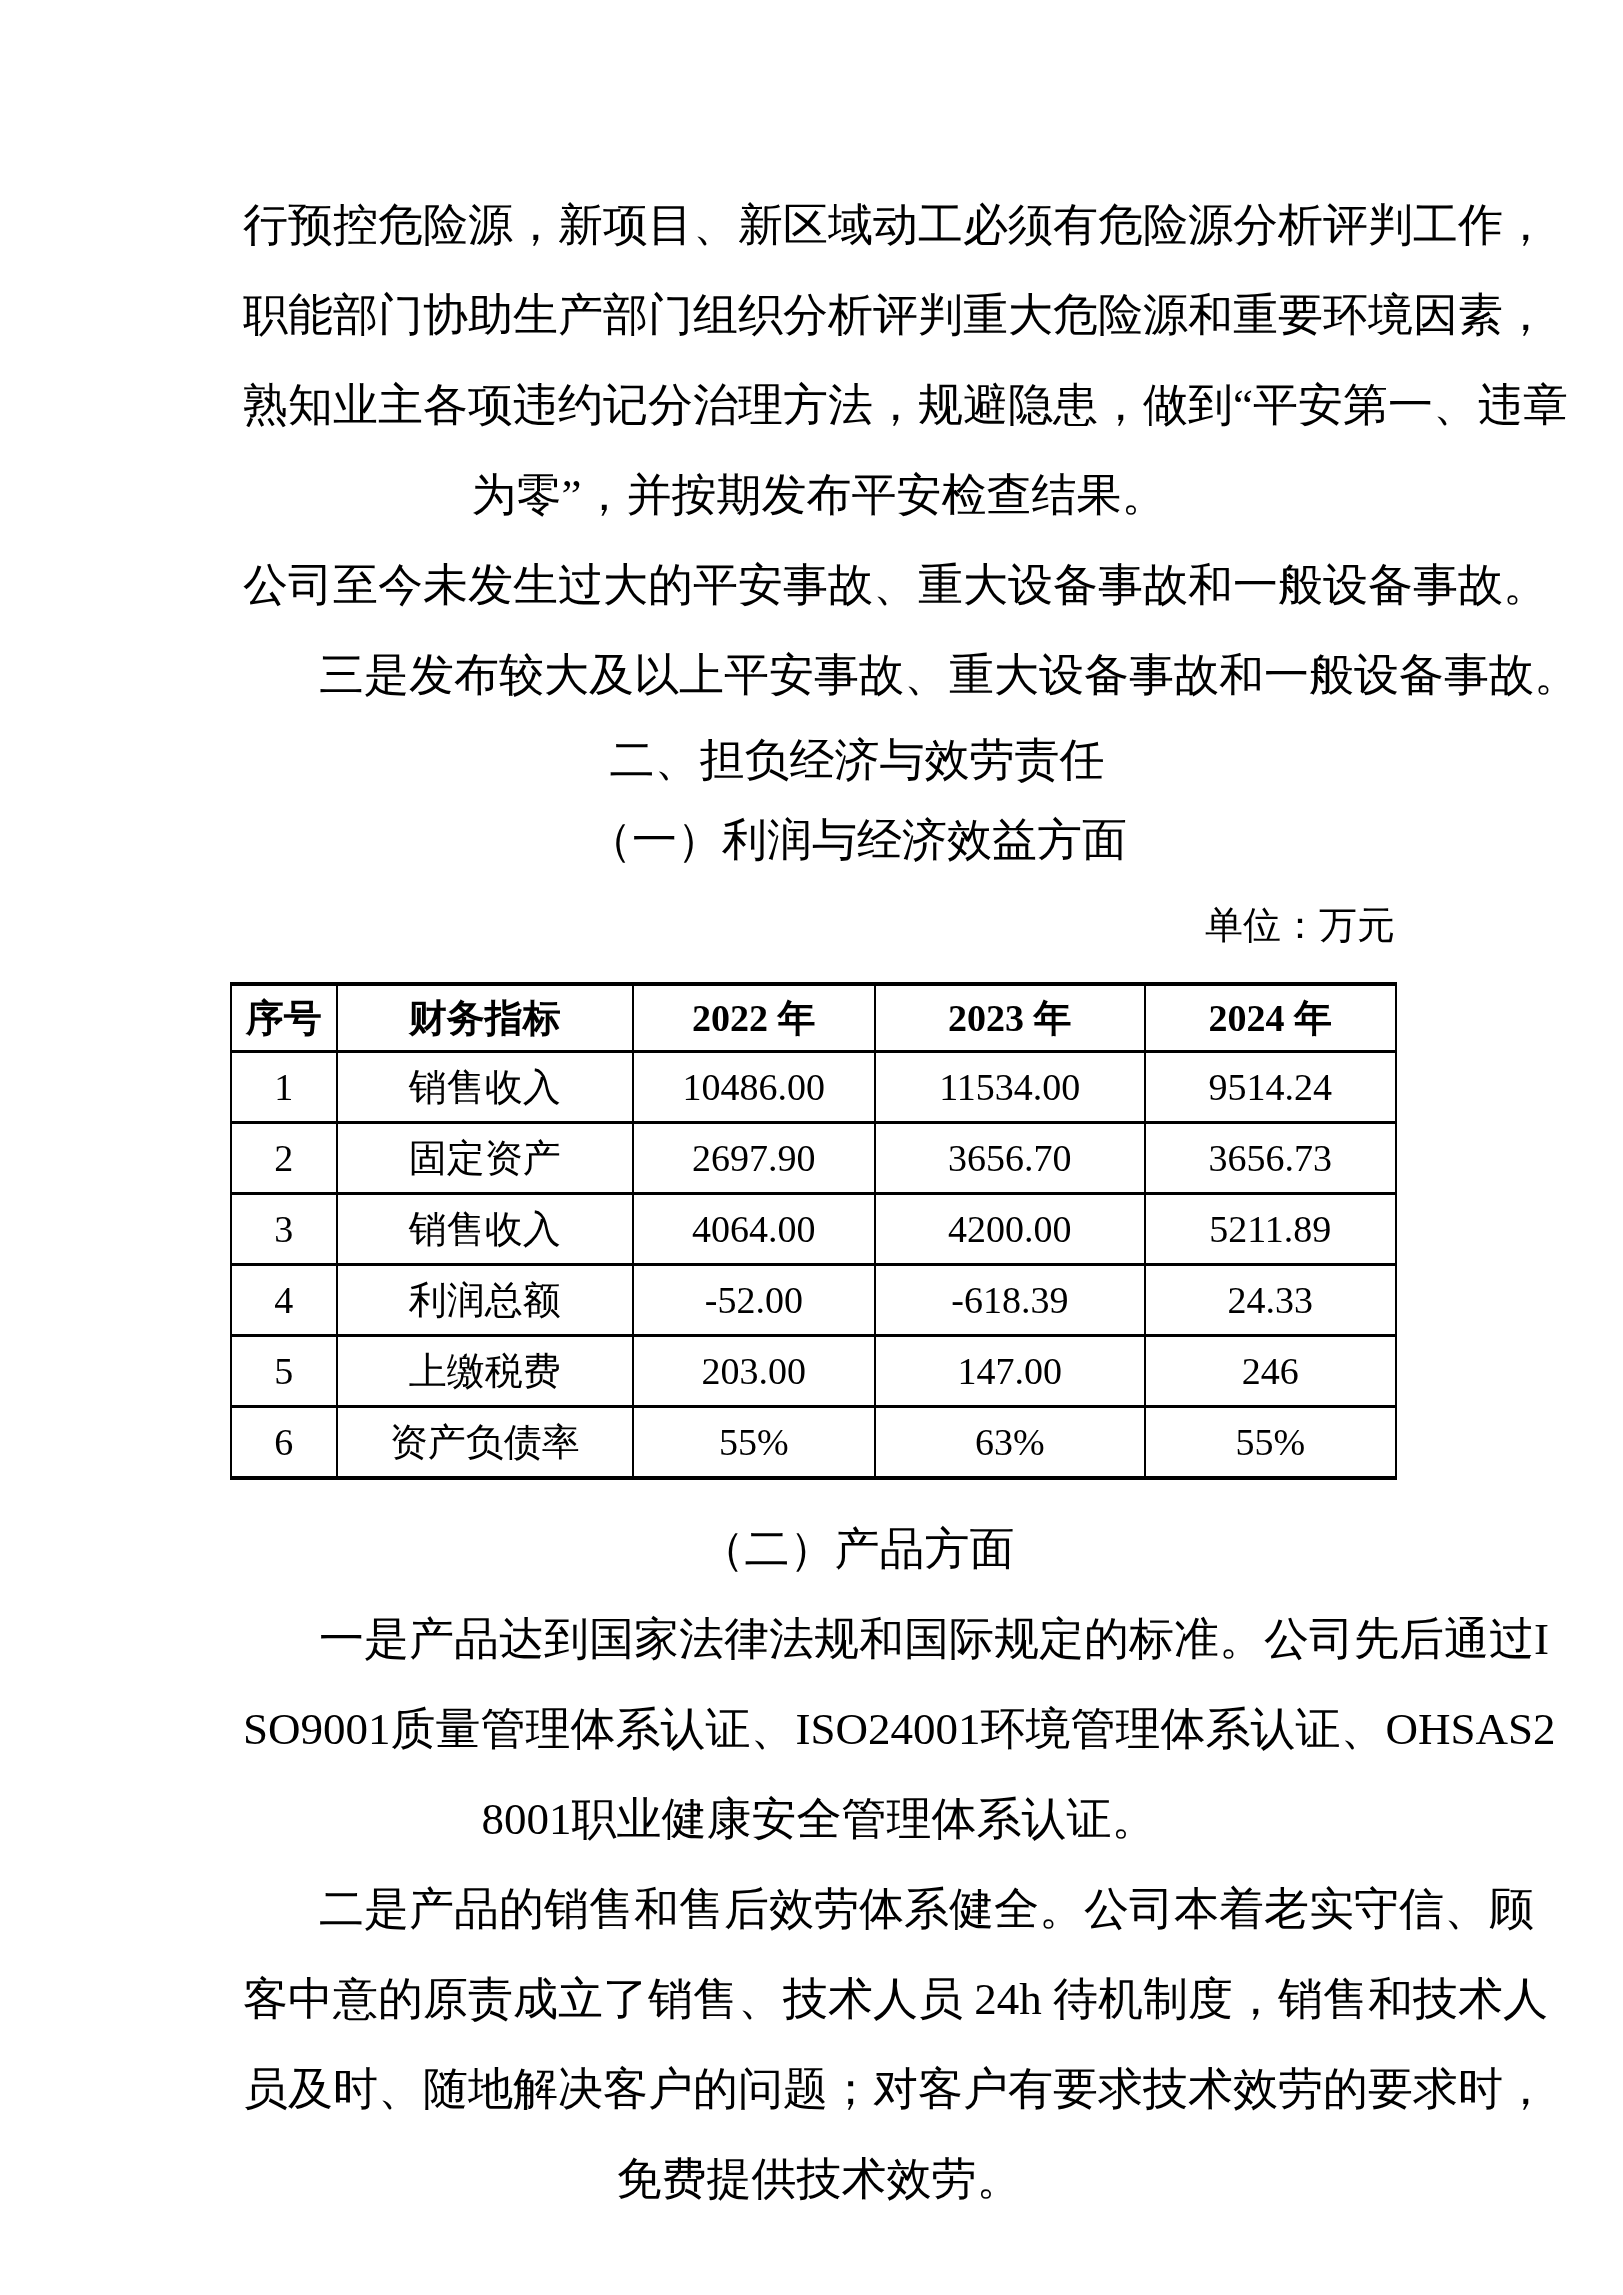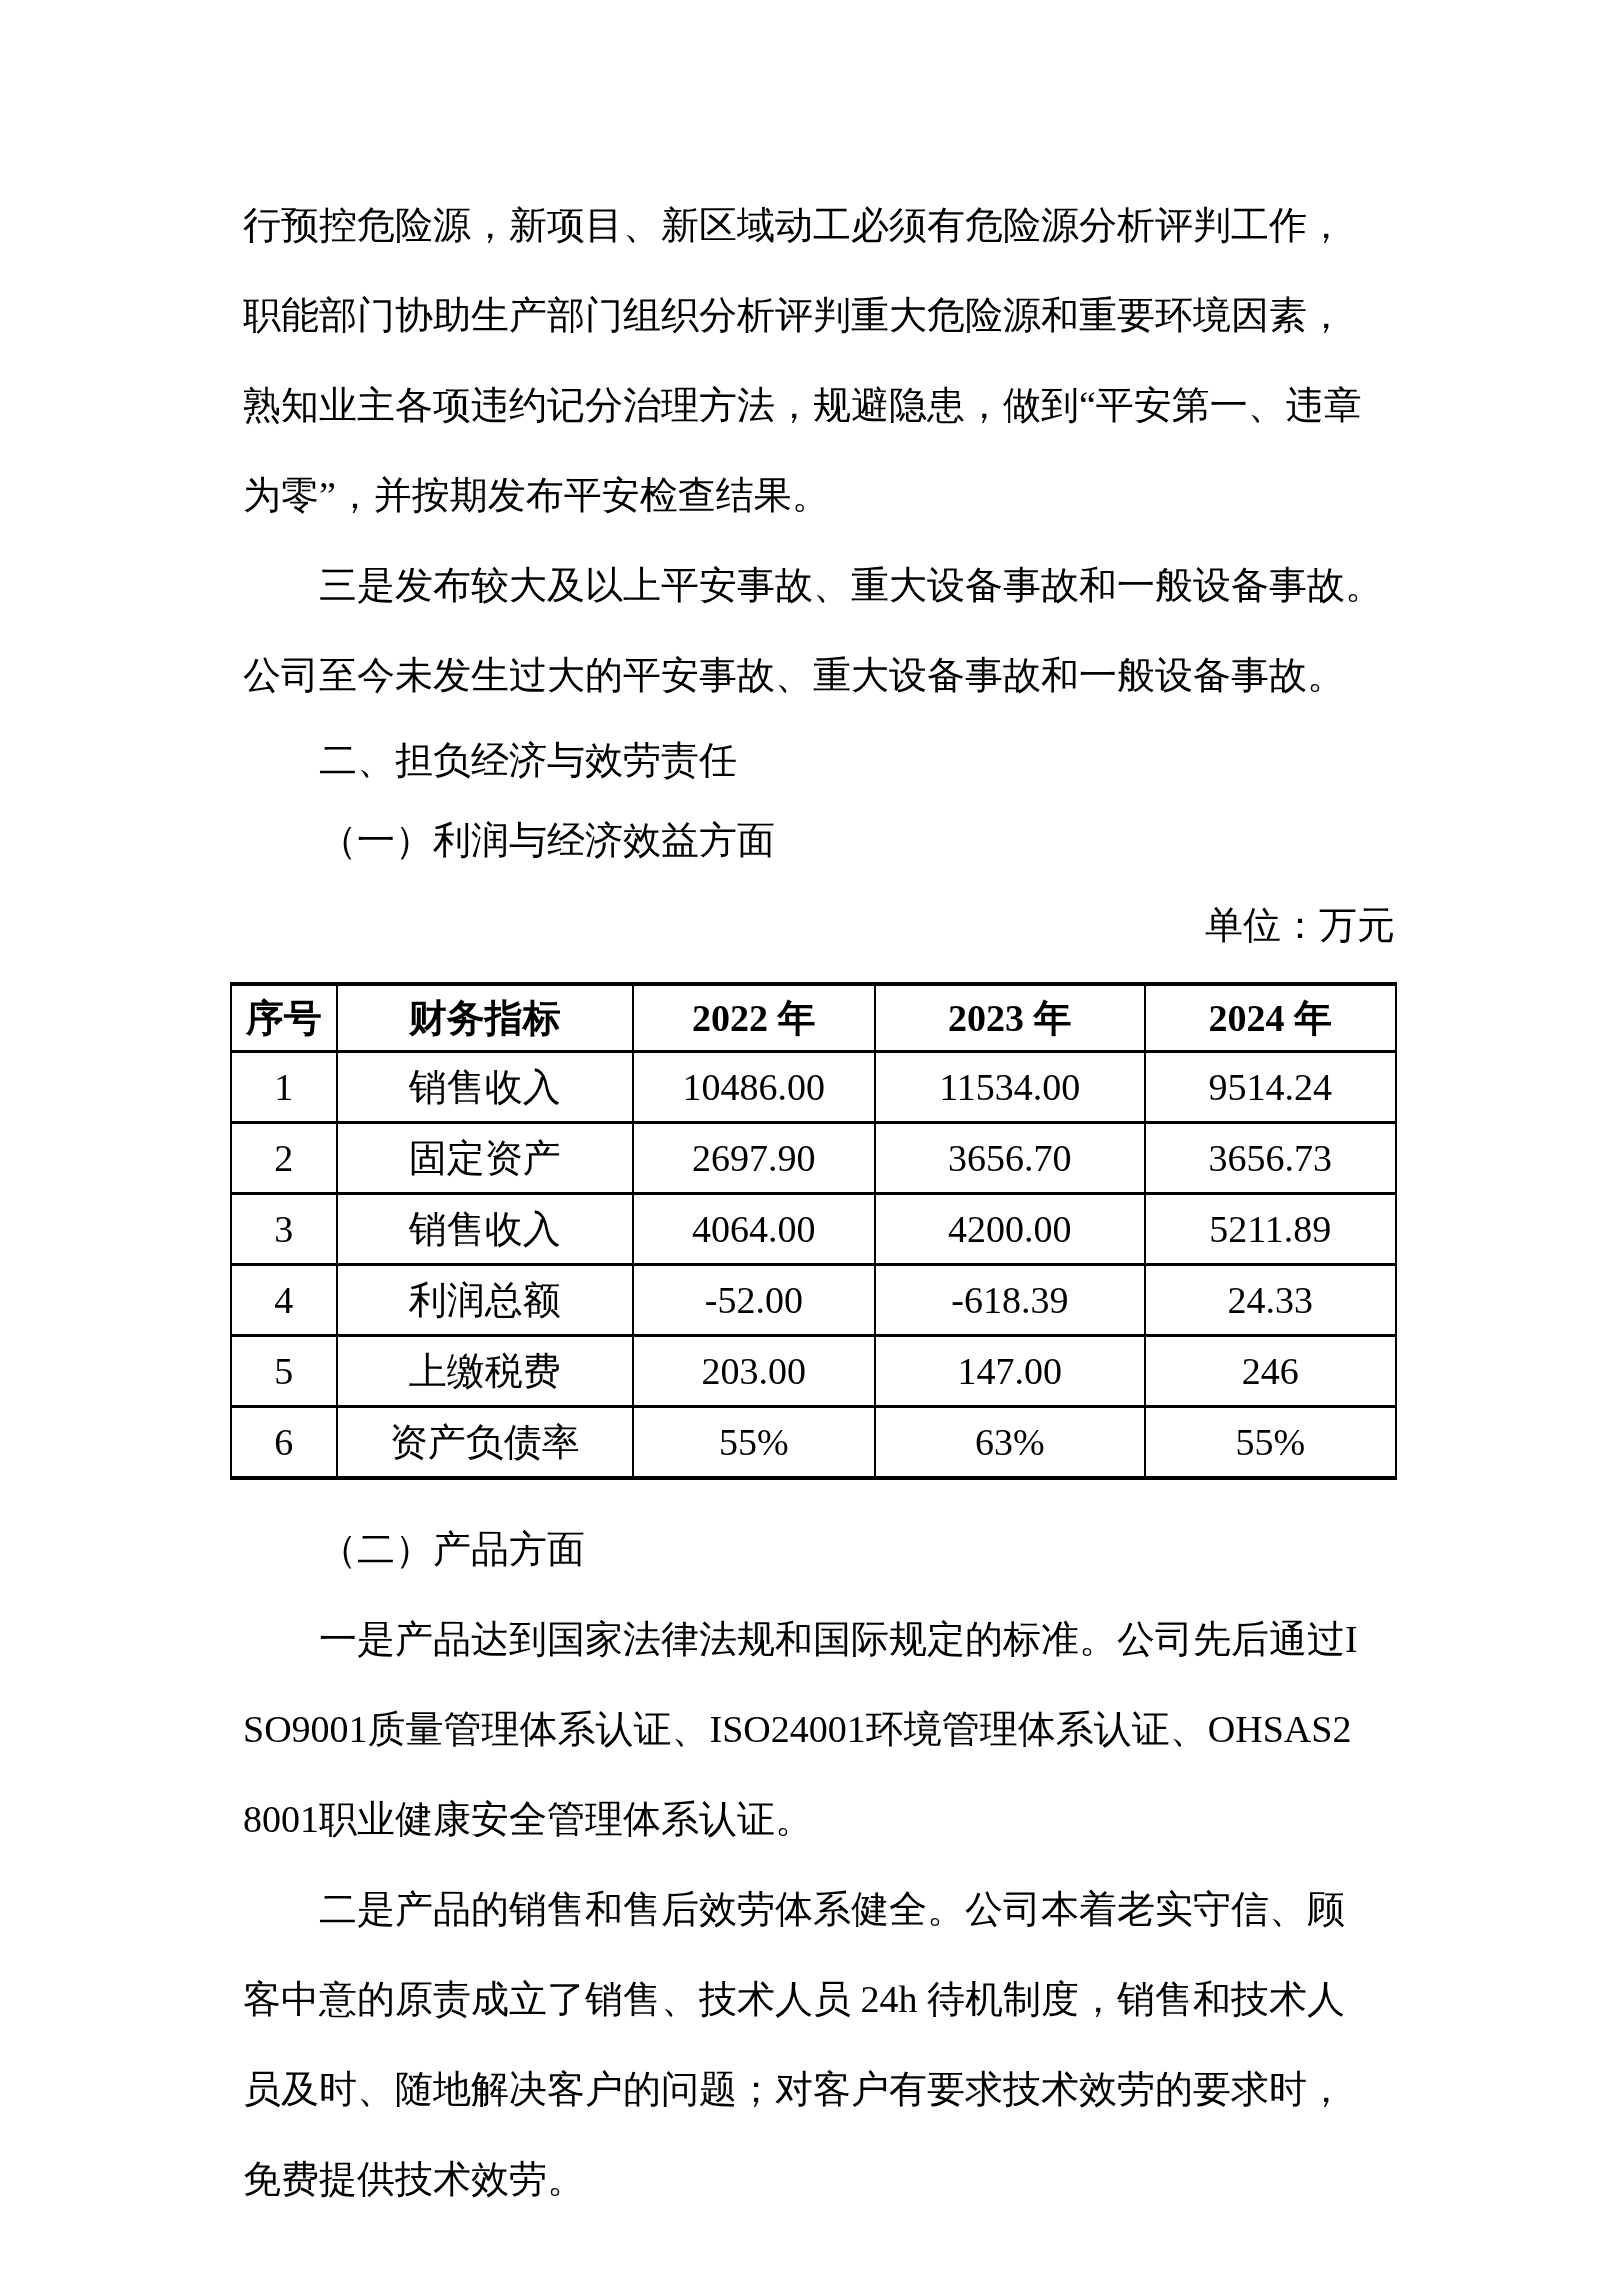--- a/index.html
+++ b/index.html
@@ -15,25 +15,26 @@
     width: 1623px; height: 2295px;
     background: #ffffff;
     overflow: hidden;
   }
   .content {
     position: absolute;
     left: 243px; top: 180px;
     width: 1152px;
   }
   .bline {
-    font-size: 38px;
+    font-size: 45px;
     line-height: 90px;
     height: 90px;
     white-space: nowrap;
     margin: 0;
+    text-align: center;
   }
   .hline { line-height: 80px; height: 80px; }
   .ind { text-indent: 76px; }
   .title-row {
     display: flex;
     align-items: baseline;
     font-size: 38px;
     line-height: 90px;
     height: 90px;
     margin-bottom: 11.8px;
@@ -74,22 +75,22 @@
 <body>
 
 <div class="page">
   <div class="content">
 
     <p class="bline">行预控危险源，新项目、新区域动工必须有危险源分析评判工作，</p>
     <p class="bline">职能部门协助生产部门组织分析评判重大危险源和重要环境因素，</p>
     <p class="bline">熟知业主各项违约记分治理方法，规避隐患，做到“平安第一、违章</p>
     <p class="bline">为零”，并按期发布平安检查结果。</p>
 
+    <p class="bline">公司至今未发生过大的平安事故、重大设备事故和一般设备事故。</p>
     <p class="bline ind">三是发布较大及以上平安事故、重大设备事故和一般设备事故。</p>
-    <p class="bline">公司至今未发生过大的平安事故、重大设备事故和一般设备事故。</p>
 
     <p class="bline hline ind">二、担负经济与效劳责任</p>
     <p class="bline hline ind">（一）利润与经济效益方面</p>
 
     <div class="title-row">
       <span class="title-spacer"></span>
       <span class="flex-spacer"></span>
       <span class="tbl-unit">单位：万元</span>
     </div>
 

